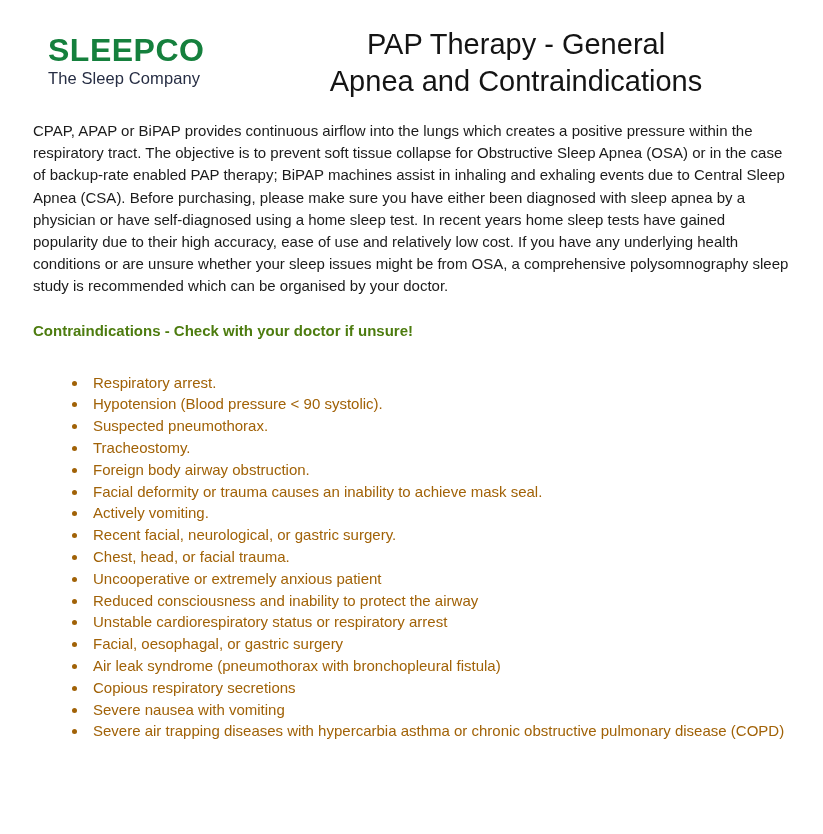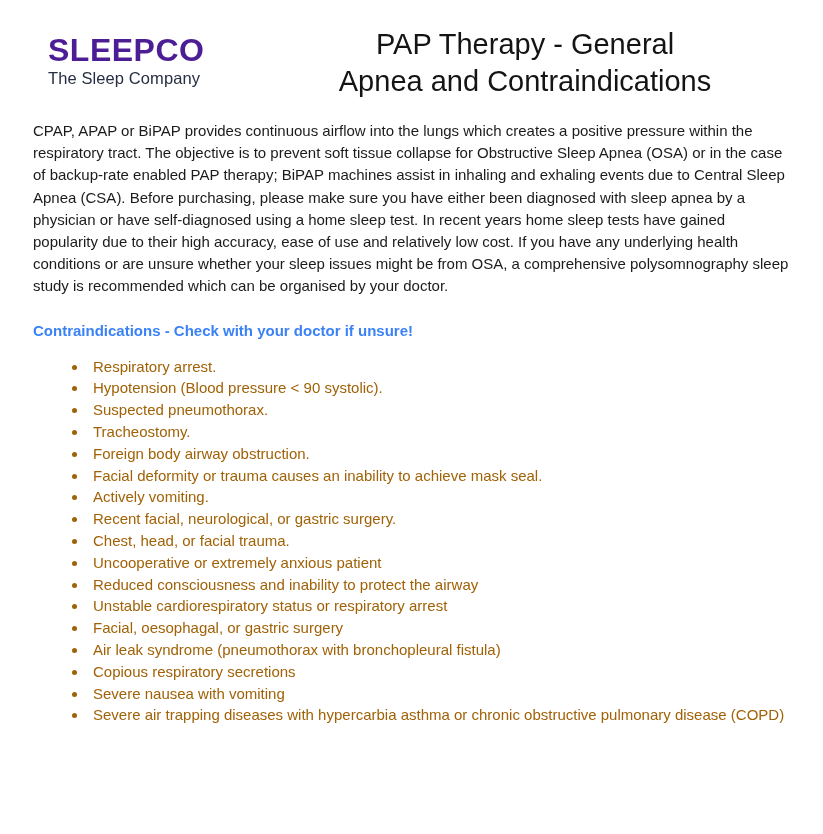--- a/index.html
+++ b/index.html
@@ -15,34 +15,34 @@
     background: #ffffff;
     overflow: hidden;
   }
   
   .header { position: absolute; top: 0; left: 0; width: 100%; height: 124px; }
   .logo { position: absolute; left: 48px; top: 34px; }
   .logo-brand {
     font-size: 32px;
     font-weight: 700;
     letter-spacing: 0.5px;
-    color: #4c1d95;
+    color: #15803d;
     line-height: 1.0;
   }
   .logo-tagline {
     font-size: 16.5px;
     font-weight: 400;
     color: #272e44;
     line-height: 1.1;
     margin-top: 3px;
     letter-spacing: 0.1px;
   }
   .doc-title {
     position: absolute;
-    left: 234px;
+    left: 225px;
     top: 26px;
     width: 582px;
     text-align: center;
     font-size: 29px;
     font-weight: 400;
     color: #141414;
     line-height: 37px;
   }
   .doc-title span { display: block; }
   
@@ -55,22 +55,22 @@
   .para {
     font-size: 15px;
     line-height: 22.2px;
     margin-bottom: 22px;
     color: #1b1b1b;
   }
   .contra-heading {
     font-size: 15px;
     line-height: 22px;
     font-weight: 700;
-    color: #3b82f6;
-    margin-bottom: 14px;
+    color: #4d7c0f;
+    margin-bottom: 30px;
   }
   .contra-list {
     list-style: disc outside;
     padding-left: 55px;
     margin: 0;
   }
   .contra-item {
     font-size: 15px;
     line-height: 21.8px;
     padding-left: 5px;

